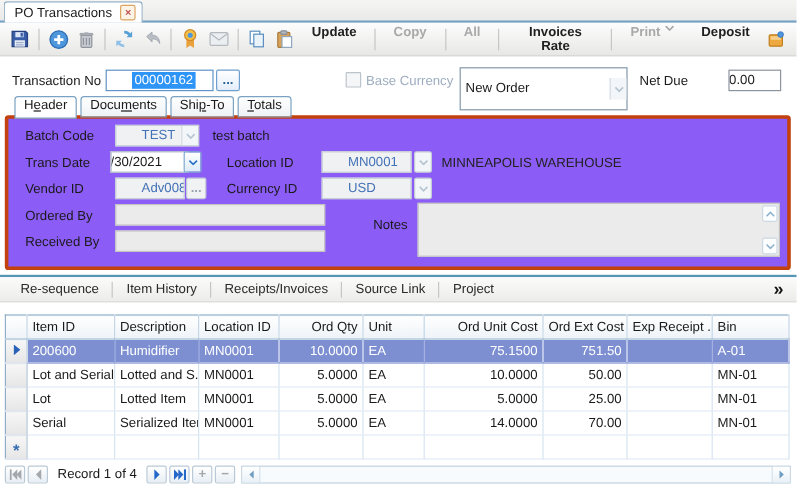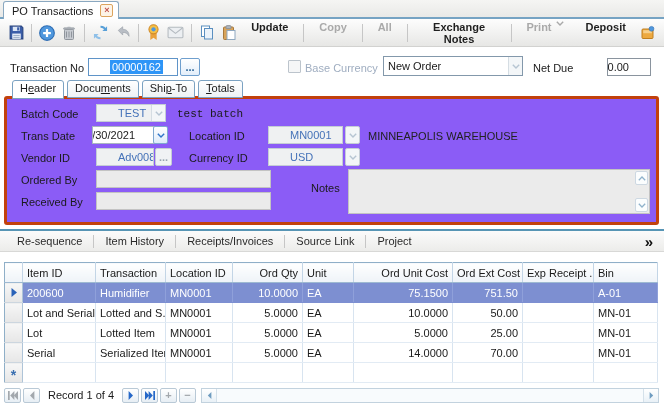--- a/index.html
+++ b/index.html
@@ -47,21 +47,21 @@
   .combo-arrow.on { border-color:#7fa8d0; background:linear-gradient(#ffffff,#ddebfa); color:#2e75c8; }
   .in-arrow { margin-left:auto; width:14px; height:16px; background:#f3f6f8;
               border-left:1px solid #d5dde3; display:flex; align-items:center;
               justify-content:center; color:#b6c5d2; align-self:center; }
   .ell { position:absolute; height:18px; border:1px solid #6f9fce; border-radius:2px;
          background:linear-gradient(#ffffff,#e3eefa); color:#2a6496; font-weight:bold;
          text-align:center; line-height:13px; font-size:11px; }
   .ell.dis { border-color:#c4cdd5; background:#f0f2f4; color:#98a4b0; }
   .checkbox { position:absolute; width:13px; height:13px; border:1px solid #bcc4cc;
               background:#f5f6f7; border-radius:1px; }
-  .dd { position:absolute; height:20px; border:1px solid #8398ab; background:#fff;
+  .dd { position:absolute; height:36px; border:1px solid #8398ab; background:#fff;
         display:flex; align-items:center; padding-left:4px; }
 
   
   .ftabs { position:absolute; top:80px; left:12px; display:flex; gap:3px; z-index:2; align-items:flex-end; }
   .ftab { border:1px solid #7ba2c2; border-radius:3px 3px 0 0;
           background:linear-gradient(#ffffff,#eef2f5); padding:1px 7px 2px; line-height:13px; }
   .ftab.active { background:#fff; padding-bottom:3px; margin-bottom:-1px; }
 
   .groupbox { position:absolute; top:96px; left:4px; width:655px; height:129px;
               border:3px solid #c2410c; border-radius:3px; background:#8b5cf6; }
@@ -203,21 +203,21 @@
     <span class="tsep"></span>
     <button class="ttext disabled">
         <span>Copy</span>
       </button>
     <span class="tsep"></span>
     <button class="ttext disabled">
         <span>All</span>
       </button>
     <span class="tsep"></span>
     <button class="ttext">
-        <span>Exchange Notes</span>
+        <span>Invoices Rate</span>
       </button>
     <span class="tsep"></span>
     <button class="ttext disabled">
         <span>Print</span>
         <svg width="8" height="5" viewBox="0 0 8 5">
           <path d="M0.8 0.8 4 4 7.2 0.8" fill="none" stroke="#a9a9a9" stroke-width="1.4"></path>
         </svg>
       </button>
     <button class="ttext">
         <span>Deposit</span>
@@ -262,21 +262,21 @@
   <div class="groupbox">
     <span class="lbl" style="left:14px; top:9px;">Batch Code</span>
     <div class="field dis" style="left:89px; top:5px; width:70px; padding-right:0;align-items:center;">
       <span>TEST</span>
       <span class="in-arrow">
           <svg width="8" height="5" viewBox="0 0 8 5">
             <path d="M0.8 0.8 4 4 7.2 0.8" fill="none" stroke="currentColor" stroke-width="1.4"></path>
           </svg>
         </span>
     </div>
-    <span class="lbl" style="left:170px; top:9px;font-family:Liberation Mono, monospace;">test batch</span>
+    <span class="lbl" style="left:170px; top:9px;">test batch</span>
 
     <span class="lbl" style="left:14px; top:31px;">Trans Date</span>
     <div class="field right" style="left:85px; top:27px; width:65px;">
       <span>4/30/2021</span>
     </div>
     <button class="combo-arrow on" style="left:146px; top:27px;">
         <svg width="8" height="5" viewBox="0 0 8 5">
           <path d="M0.8 0.8 4 4 7.2 0.8" fill="none" stroke="currentColor" stroke-width="1.4"></path>
         </svg>
       </button>
@@ -356,21 +356,21 @@
         <col class="c5">
           <col class="c6">
           <col class="c7">
           <col class="c8">
           <col class="c9">
       </colgroup>
       <thead>
           <tr>
             <th></th>
             <th>Item ID</th>
-            <th>Transaction</th>
+            <th>Description</th>
             <th>Location ID</th>
             <th>Ord Qty</th>
             <th>Unit</th>
             <th>Ord Unit Cost</th>
             <th>Ord Ext Cost</th>
             <th>Exp Receipt ...</th>
             <th>Bin</th>
           </tr>
         </thead>
       <tbody>

